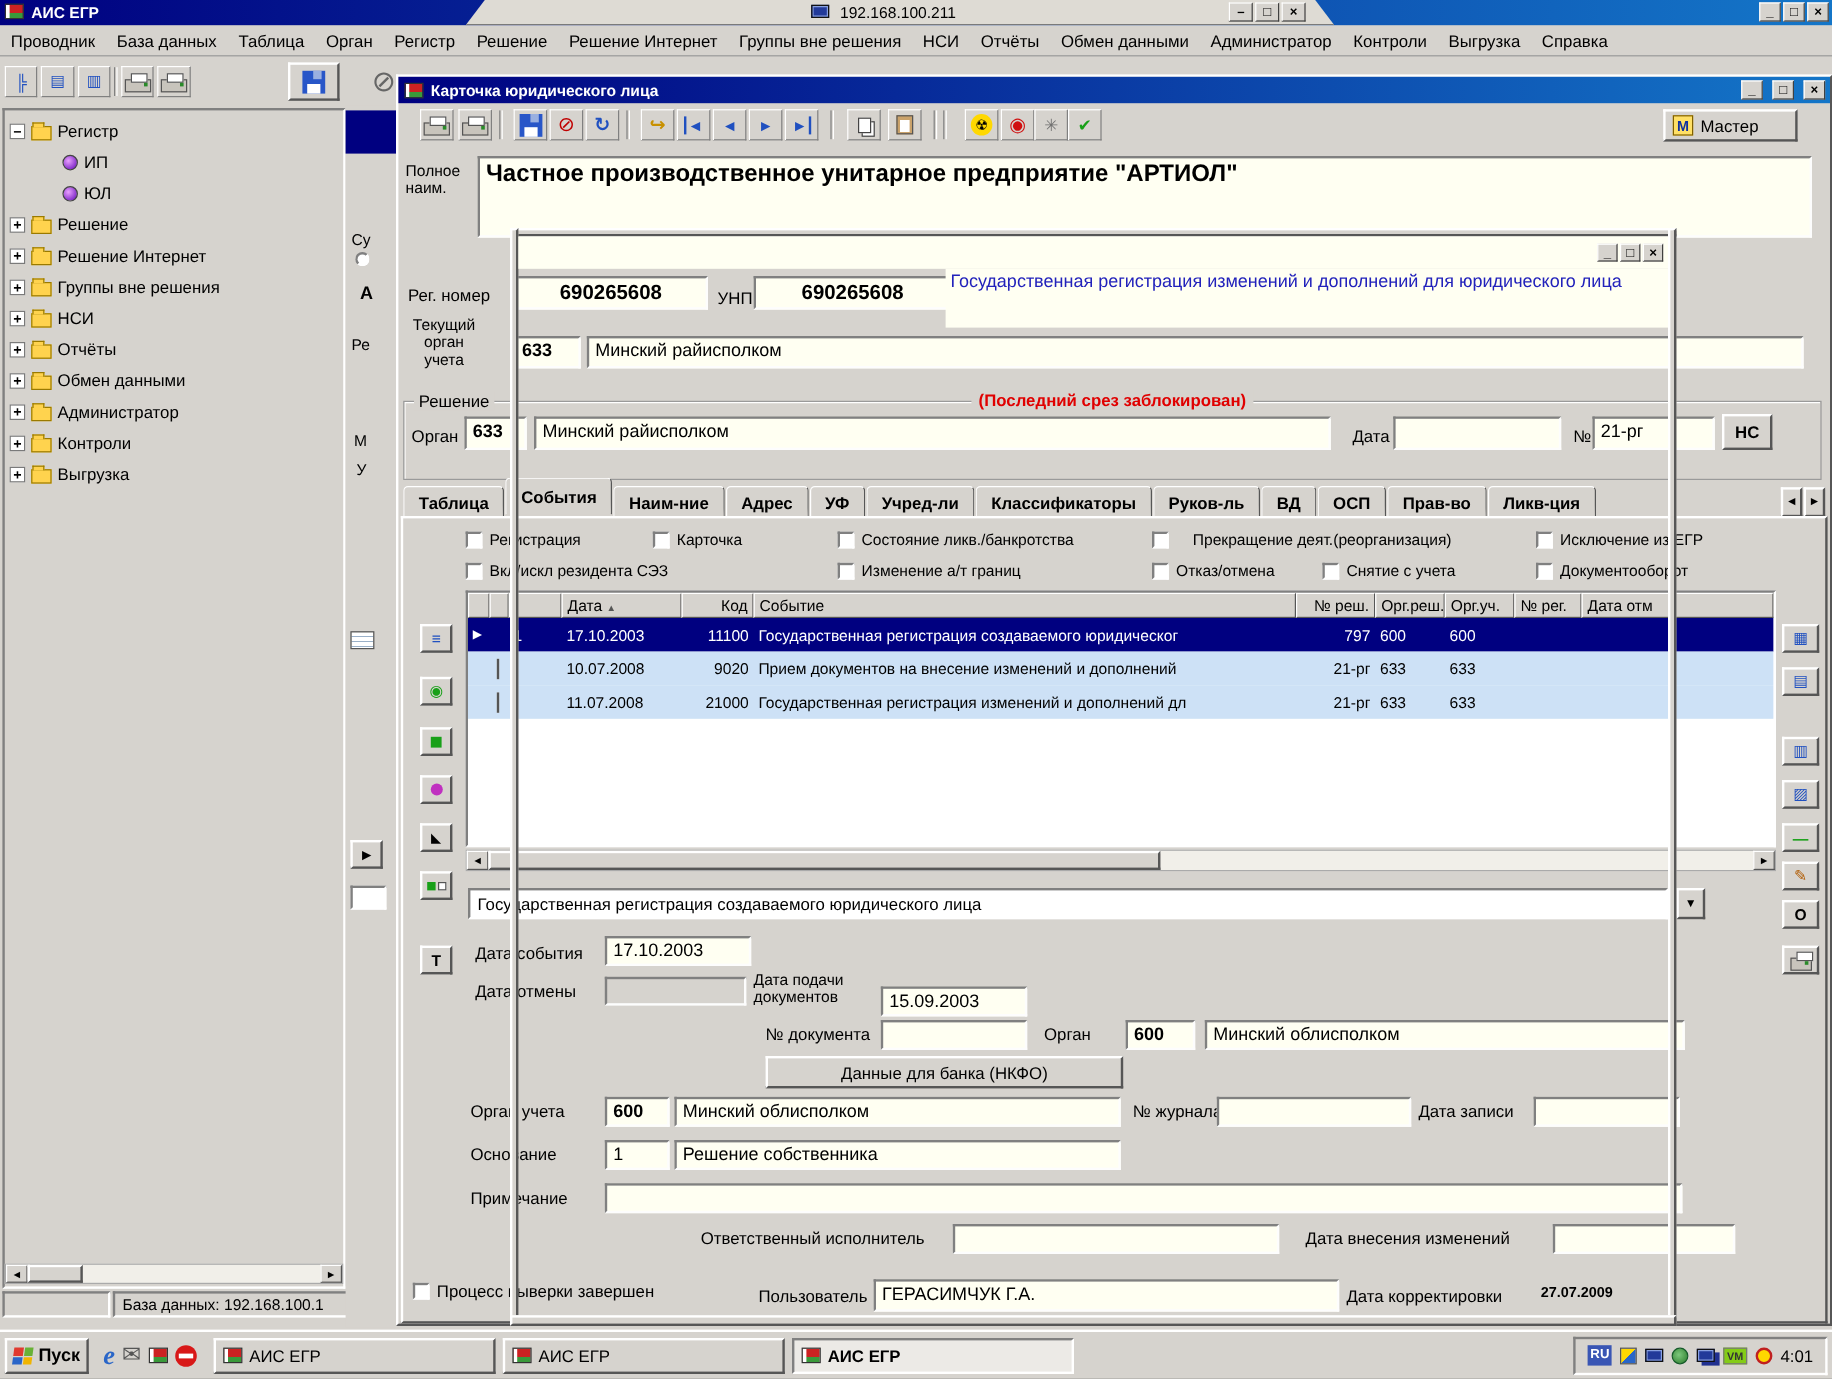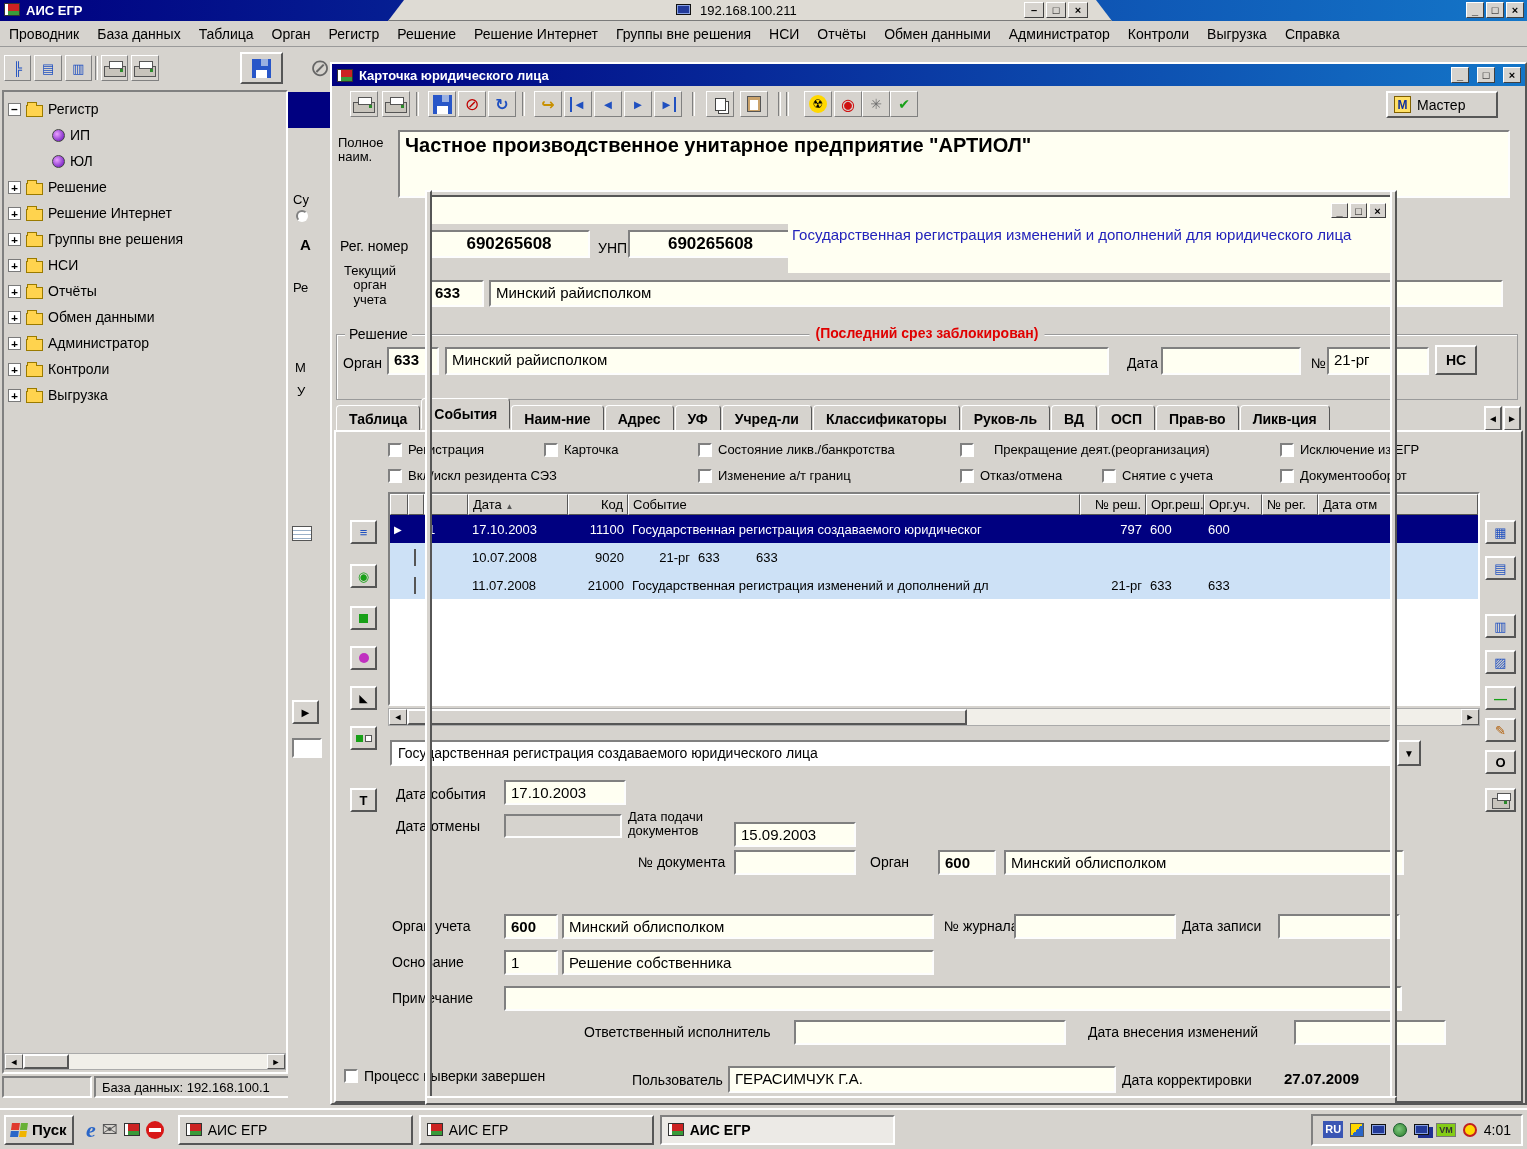--- a/index.html
+++ b/index.html
@@ -446,20 +446,21 @@
         <span class="gcell c8">600</span>
         <span class="gcell c9"></span>
         <span class="gcell c10"></span>
       </div>
       <div class="grow alt">
         <span class="gcell c0"></span>
         <span class="gcell c1"><span class="docico"></span></span>
         <span class="gcell c2"></span>
         <span class="gcell c3">10.07.2008</span>
         <span class="gcell c4">9020</span>
+        <span class="gcell c5">Прием документов на внесение изменений и дополнений</span>
         <span class="gcell c6">21-рг</span>
         <span class="gcell c7">633</span>
         <span class="gcell c8">633</span>
         <span class="gcell c9"></span>
         <span class="gcell c10"></span>
       </div>
       <div class="grow alt">
         <span class="gcell c0"></span>
         <span class="gcell c1"><span class="docico"></span></span>
         <span class="gcell c2"></span>
@@ -521,20 +522,23 @@
 
     <span class="abs small" style="left:296px;top:746px;width:105px;">Дата подачи документов</span>
     <div class="abs field" style="left:402px;top:758px;width:122px;height:25px;"><span>15.09.2003</span></div>
 
     <span class="abs label" style="left:306px;top:790px;">№ документа</span>
     <div class="abs field" style="left:402px;top:786px;width:122px;height:25px;"></div>
     <span class="abs label" style="left:538px;top:790px;">Орган</span>
     <div class="abs field" style="left:606px;top:786px;width:58px;height:25px;font-weight:bold;"><span>600</span></div>
     <div class="abs field" style="left:672px;top:786px;width:400px;height:25px;"><span>Минский облисполком</span></div>
 
+    <span class="abs raised" style="left:306px;top:816px;width:298px;height:27px;display:flex;align-items:center;justify-content:center;font-size:14px;">
+      <span>Данные для банка (НКФО)</span>
+    </span>
 
     <span class="abs label" style="left:60px;top:854px;">Орган учета</span>
     <div class="abs field" style="left:172px;top:850px;width:54px;height:25px;font-weight:bold;"><span>600</span></div>
     <div class="abs field" style="left:230px;top:850px;width:372px;height:25px;"><span>Минский облисполком</span></div>
     <span class="abs label" style="left:612px;top:854px;">№ журнала</span>
     <div class="abs field" style="left:682px;top:850px;width:162px;height:25px;"></div>
     <span class="abs label" style="left:850px;top:854px;">Дата записи</span>
     <div class="abs field" style="left:946px;top:850px;width:122px;height:25px;"></div>
 
     <span class="abs label" style="left:60px;top:890px;">Основание</span>
@@ -549,21 +553,21 @@
     <span class="abs label" style="left:756px;top:960px;">Дата внесения изменений</span>
     <div class="abs field" style="left:962px;top:956px;width:152px;height:25px;"></div>
 
     <div class="abs flex" style="left:12px;top:1004px;">
       <span class="cb"></span>
       <span class="cbl" style="font-size:14px;">Процесс выверки завершен</span>
     </div>
     <span class="abs label" style="left:300px;top:1008px;">Пользователь</span>
     <div class="abs field" style="left:396px;top:1002px;width:388px;height:27px;"><span>ГЕРАСИМЧУК Г.А.</span></div>
     <span class="abs label" style="left:790px;top:1008px;">Дата корректировки</span>
-    <span class="abs" style="left:952px;top:1006px;font-size:15px;font-weight:bold;">27.07.2009</span>
+    <span class="abs" style="left:952px;top:1006px;font-size:12px;font-weight:bold;">27.07.2009</span>
   </div>
 
   <div class="abs raised popup-part" style="left:425px;top:190px;width:972px;height:7px;"></div>
   <div class="abs raised popup-part" style="left:425px;top:190px;width:7px;height:915px;"></div>
   <div class="abs raised popup-part" style="left:1390px;top:190px;width:7px;height:915px;"></div>
   <div class="abs raised popup-part" style="left:425px;top:1096px;width:972px;height:9px;"></div>
   <div class="abs popup-part flex" style="left:432px;top:197px;width:958px;height:27px;background:var(--cream,#fffff2);justify-content:flex-end;gap:2px;padding-right:4px;">
     <span class="tbtn" style="width:17px;height:15px;">_</span>
     <span class="tbtn" style="width:17px;height:15px;">□</span>
     <span class="tbtn" style="width:17px;height:15px;">×</span>

